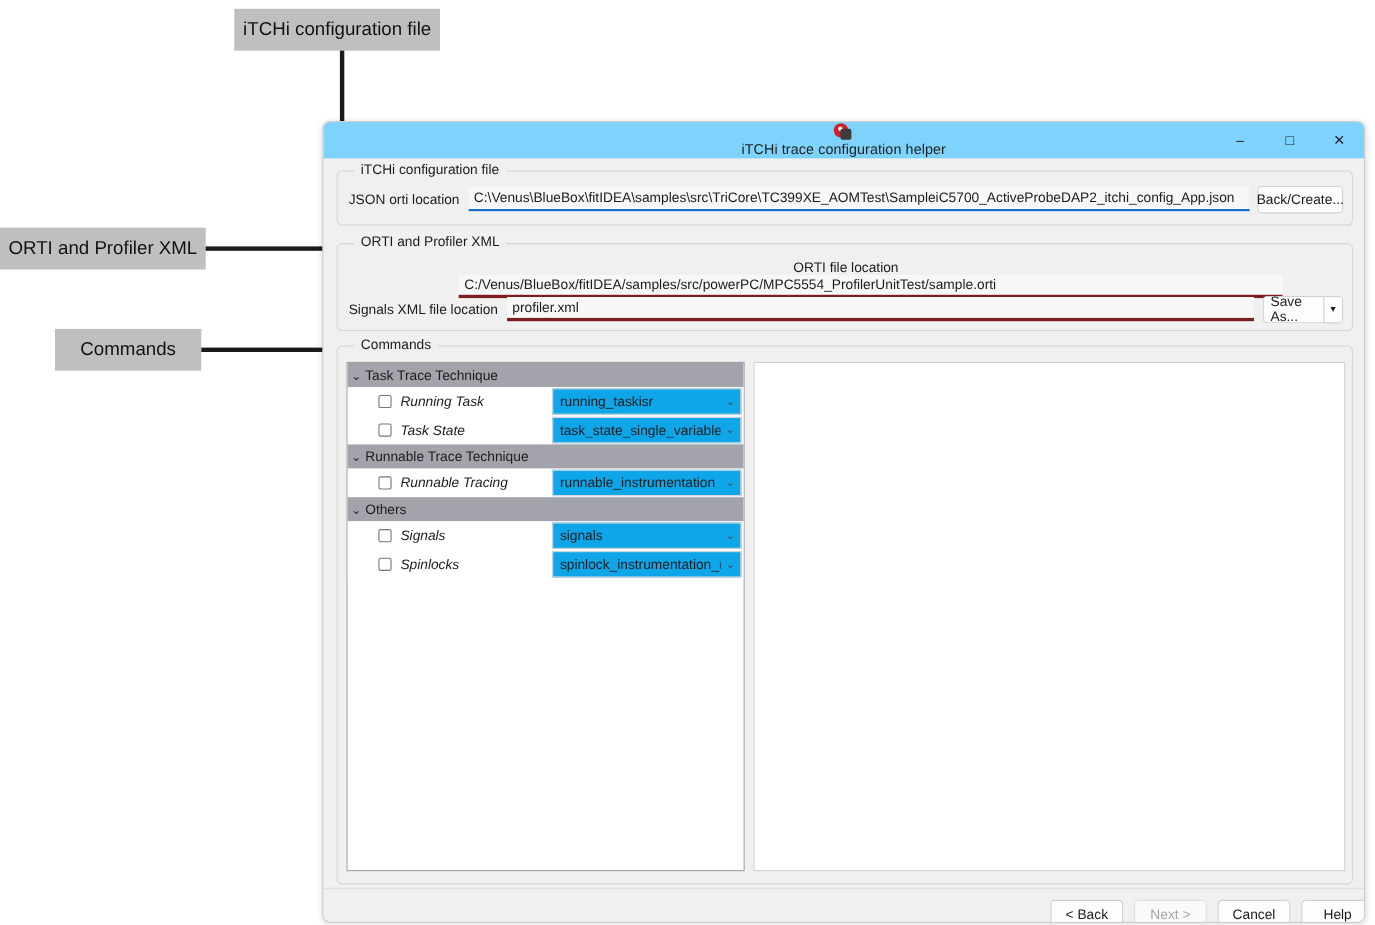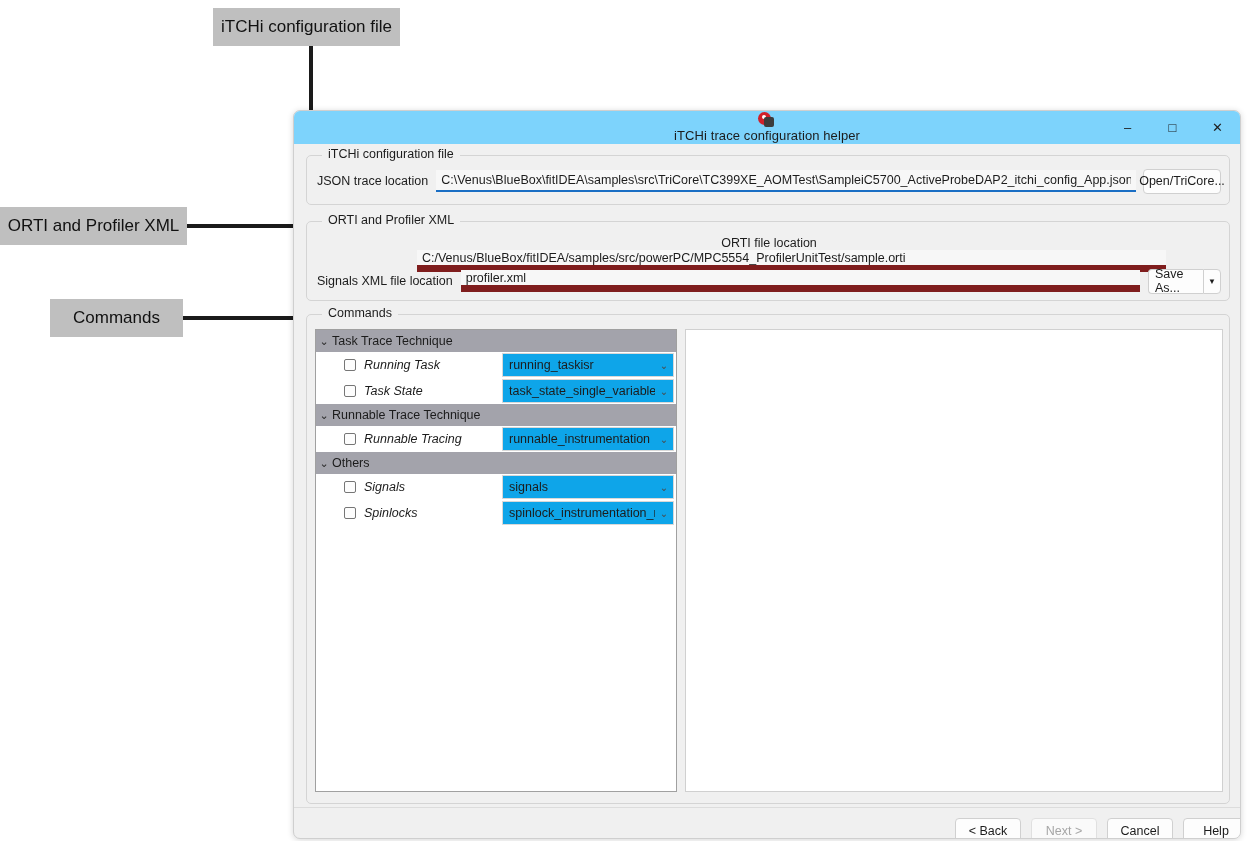--- a/index.html
+++ b/index.html
@@ -143,21 +143,21 @@
   }
   .field-label {
     font-size: 12.5px;
     color: #1c1c1c;
     white-space: nowrap;
   }
   .field-input {
     box-sizing: border-box;
     background: #f7f7f7;
     border: none;
-    border-bottom: 7px solid #7f1d1d;
+    border-bottom: 3px solid #7f1d1d;
     font-size: 12.5px;
     color: #1c1c1c;
     font-family: "Liberation Sans", sans-serif;
     padding: 2px 5px 2px 5px;
     height: 22px;
     outline: none;
   }
   .field-input.focused {
     border-bottom: 2px solid #1a6ec4;
     background: #f7f7f7;
@@ -349,23 +349,23 @@
     <div class="win-controls">
       <div class="win-btn">–</div>
       <div class="win-btn">□</div>
       <div class="win-btn close">✕</div>
     </div>
   </div>
 
   <div class="groupbox" style="left:12px; top:44px; width:924px; height:50px;">
     <div class="group-title">iTCHi configuration file</div>
     <div class="field-row" style="left:10px; top:14px; width:904px;">
-      <span class="field-label">JSON trace location</span>
+      <span class="field-label">JSON orti location</span>
       <input class="field-input focused" style="margin-left: 8px; width: 772px;" value="C:\Venus\BlueBox\fitIDEA\samples\src\TriCore\TC399XE_AOMTest\SampleiC5700_ActiveProbeDAP2_itchi_config_App.json">
-      <div class="btn" style="margin-left:7px; width:78px;">Open/TriCore...</div>
+      <div class="btn" style="margin-left:7px; width:78px;">Back/Create...</div>
     </div>
   </div>
 
   <div class="groupbox" style="left:12px; top:110px; width:924px; height:80px;">
     <div class="group-title">ORTI and Profiler XML</div>
 
     <div class="field-row" style="left:10px; top:14px; width:904px;flex-direction:column;">
       <span class="field-label">ORTI file location</span>
       <input class="field-input" style="margin-left: 45px; width: 749px;" value="C:/Venus/BlueBox/fitIDEA/samples/src/powerPC/MPC5554_ProfilerUnitTest/sample.orti">
       <div class="split-btn" style="margin-left:8px;">

